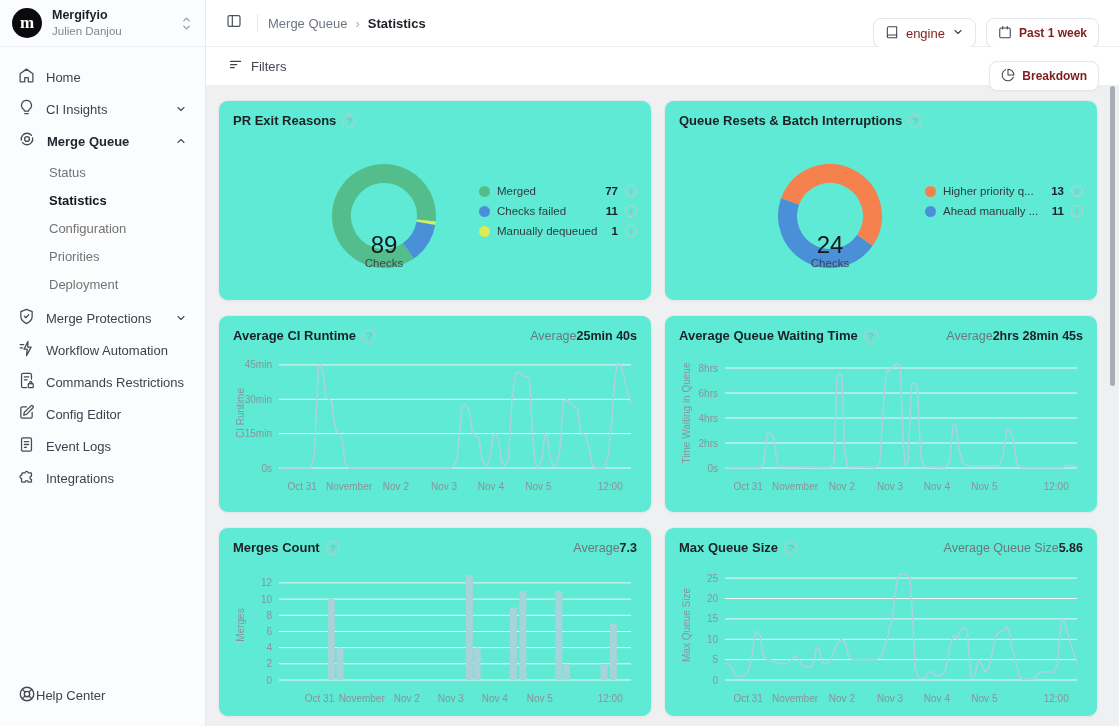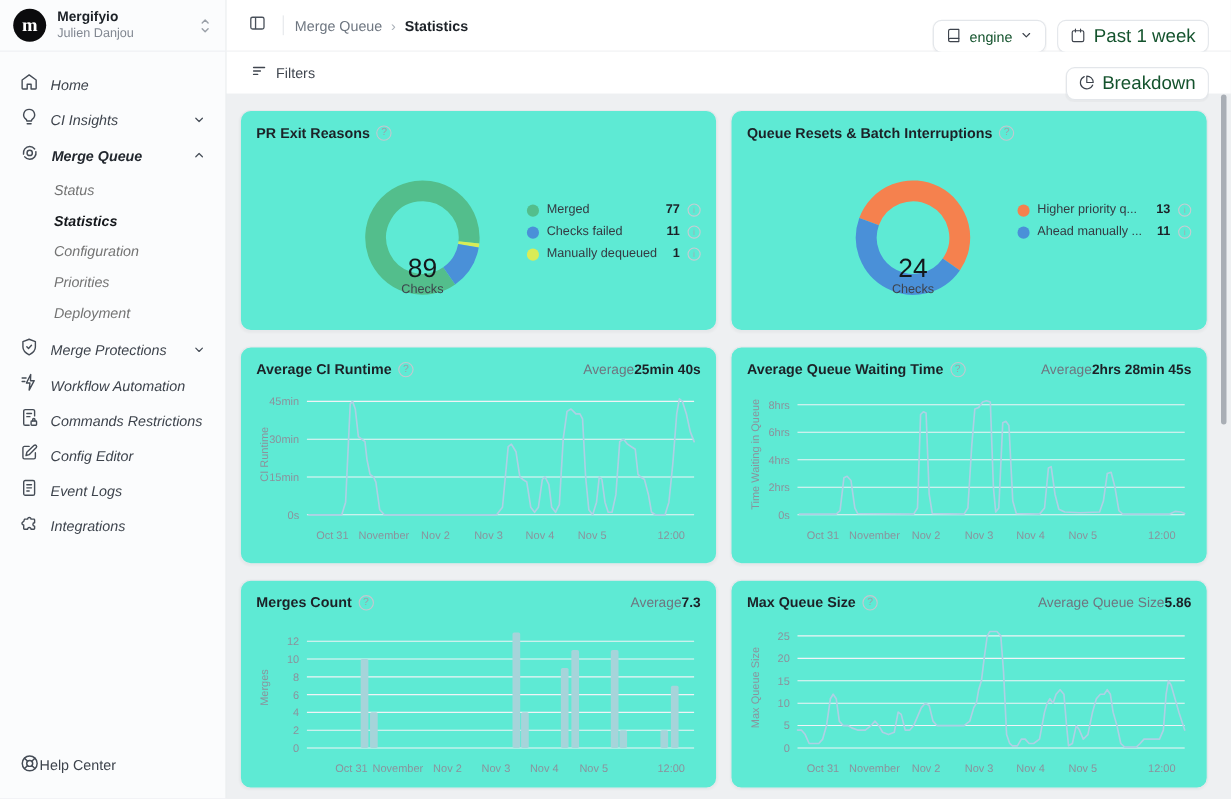--- a/index.html
+++ b/index.html
@@ -9,43 +9,43 @@
 
   
   .sidebar { width:206px; min-width:206px; height:100%; background:#fbfcfd; border-right:1px solid #e7e9ec;
              display:flex; flex-direction:column; }
   .org-switch { display:flex; align-items:center; gap:10px; padding:8px 12px; height:47px; border-bottom:1px solid #eef0f2; cursor:pointer; }
   .avatar { width:30px; height:30px; border-radius:50%; background:#0b0b0d; color:#fff; display:flex; align-items:center; justify-content:center;
             font-size:17px; font-weight:bold; font-family:"Liberation Serif", serif; }
   .org-names { flex:1; line-height:1.25; }
   .org-name { font-size:12.5px; font-weight:bold; color:#1c2127; }
   .org-user { font-size:11.5px; color:#818791; }
-  .nav { padding:14px 10px 0 10px; flex:1;font-style:italic; }
+  .nav { padding:14px 10px 0 10px; flex:1; }
   .nav-item { display:flex; align-items:center; gap:11px; height:32px; padding:0 8px; border-radius:6px; cursor:pointer; color:#3d434c; }
   .nav-item .lbl { flex:1; font-size:13px; }
   .nav-item.section .lbl { font-weight:bold; color:#22272e; }
   .nav-item svg { stroke:#454c56; }
   .chev { color:#9aa0a8; display:flex; }
   .subnav { margin:1px 0 4px 0; }
   .sub-item { display:flex; align-items:center; height:28px; padding-left:39px; font-size:13px; color:#737373; border-radius:6px; cursor:pointer; }
   .sub-item.active { font-weight:bold; color:#14171b; }
   .help-row { display:flex; align-items:center; padding:14px 18px 20px 18px; font-size:13px; color:#3d434c; cursor:pointer; }
 
   
   .main { flex:1; display:flex; flex-direction:column; min-width:0; }
   .topbar { height:47px; background:#fff; border-bottom:1px solid #edeef1; display:flex; align-items:center; padding:0 20px 0 15px; gap:10px; }
   .icon-btn { display:flex; align-items:center; justify-content:center; width:26px; height:26px; border-radius:6px; cursor:pointer; }
   .vdiv { width:1px; height:18px; background:#e4e6ea; }
   .crumbs { display:flex; align-items:center; gap:8px; flex:1; }
   .crumb { font-size:13px; color:#6e7680; cursor:pointer; }
   .crumb-sep { color:#aab0b8; font-size:13px; }
   .crumb.current { color:#1c2127; font-weight:bold; cursor:default; }
   .btn { display:flex; align-items:center; gap:7px; background:#fff; border:1px solid #e3e6ea; border-radius:8px; height:30px; padding:0 11px;
-         font-size:13px; color:#14532d; cursor:pointer; box-shadow:0 1px 1px rgba(20,25,30,.03);margin-top:20px; }
-  .btn .b-label { font-weight:normal; font-size:17px; }
+         font-size:13px; color:#7f1d1d; cursor:pointer; box-shadow:0 1px 1px rgba(20,25,30,.03);margin-top:20px; }
+  .btn .b-label { font-weight:bold; font-size:12px; }
   .btn svg { stroke:#3d434c; }
   .subbar { height:38px; background:#fff; display:flex; align-items:center; justify-content:space-between; padding:0 20px 0 14px;gap:16px; }
   .ghost-btn { display:flex; align-items:center; gap:8px; font-size:13px; color:#40464f; padding:5px 8px; border-radius:6px; cursor:pointer; }
 
   .content { flex:1; padding:15px 21px 8px 12px; display:grid; grid-template-columns:434px 434px; gap:14px 12px;
              grid-template-rows:201px 198px 190px; }
   .card { background:#5eead4; border:1px solid #e6e8eb; border-radius:10px; padding:12px 14px; position:relative;
           box-shadow:0 1px 2px rgba(16,22,26,.03); }
   .card-head { display:flex; align-items:center; gap:6px; }
   .card-title { font-size:13px; font-weight:bold; color:#1c2127; }

